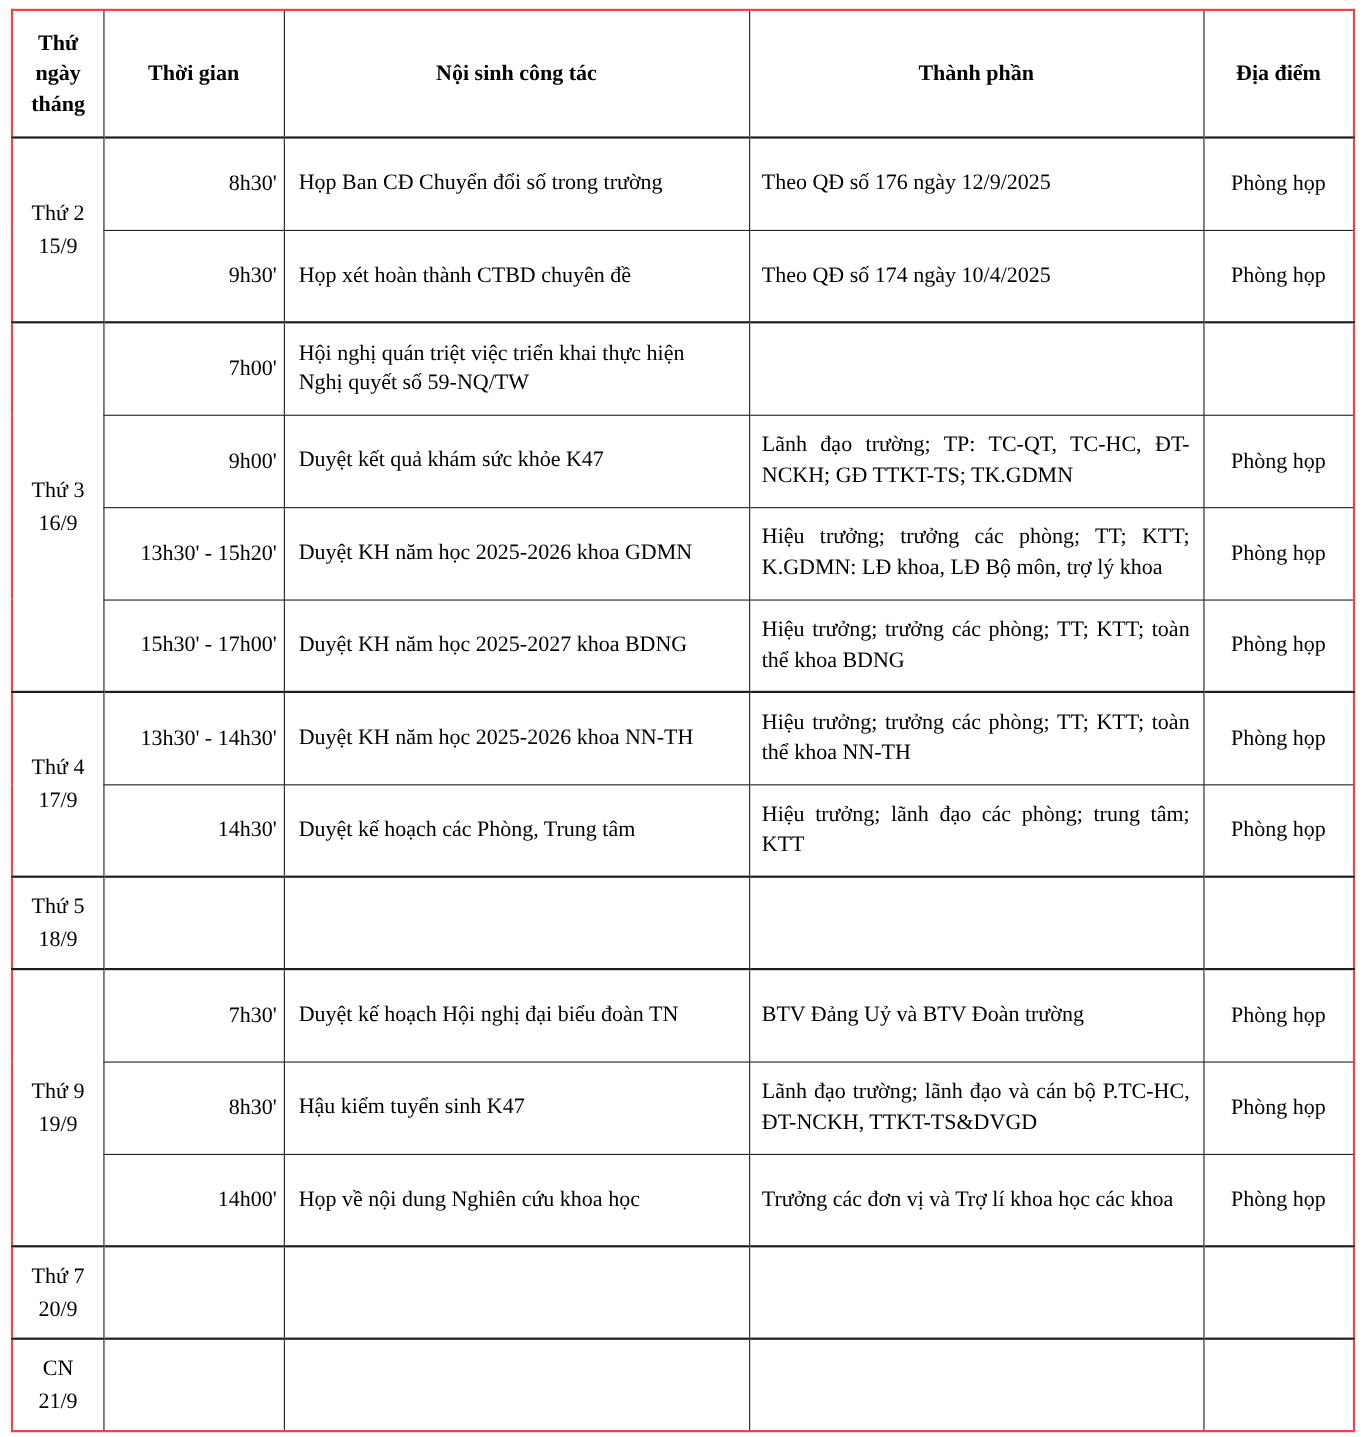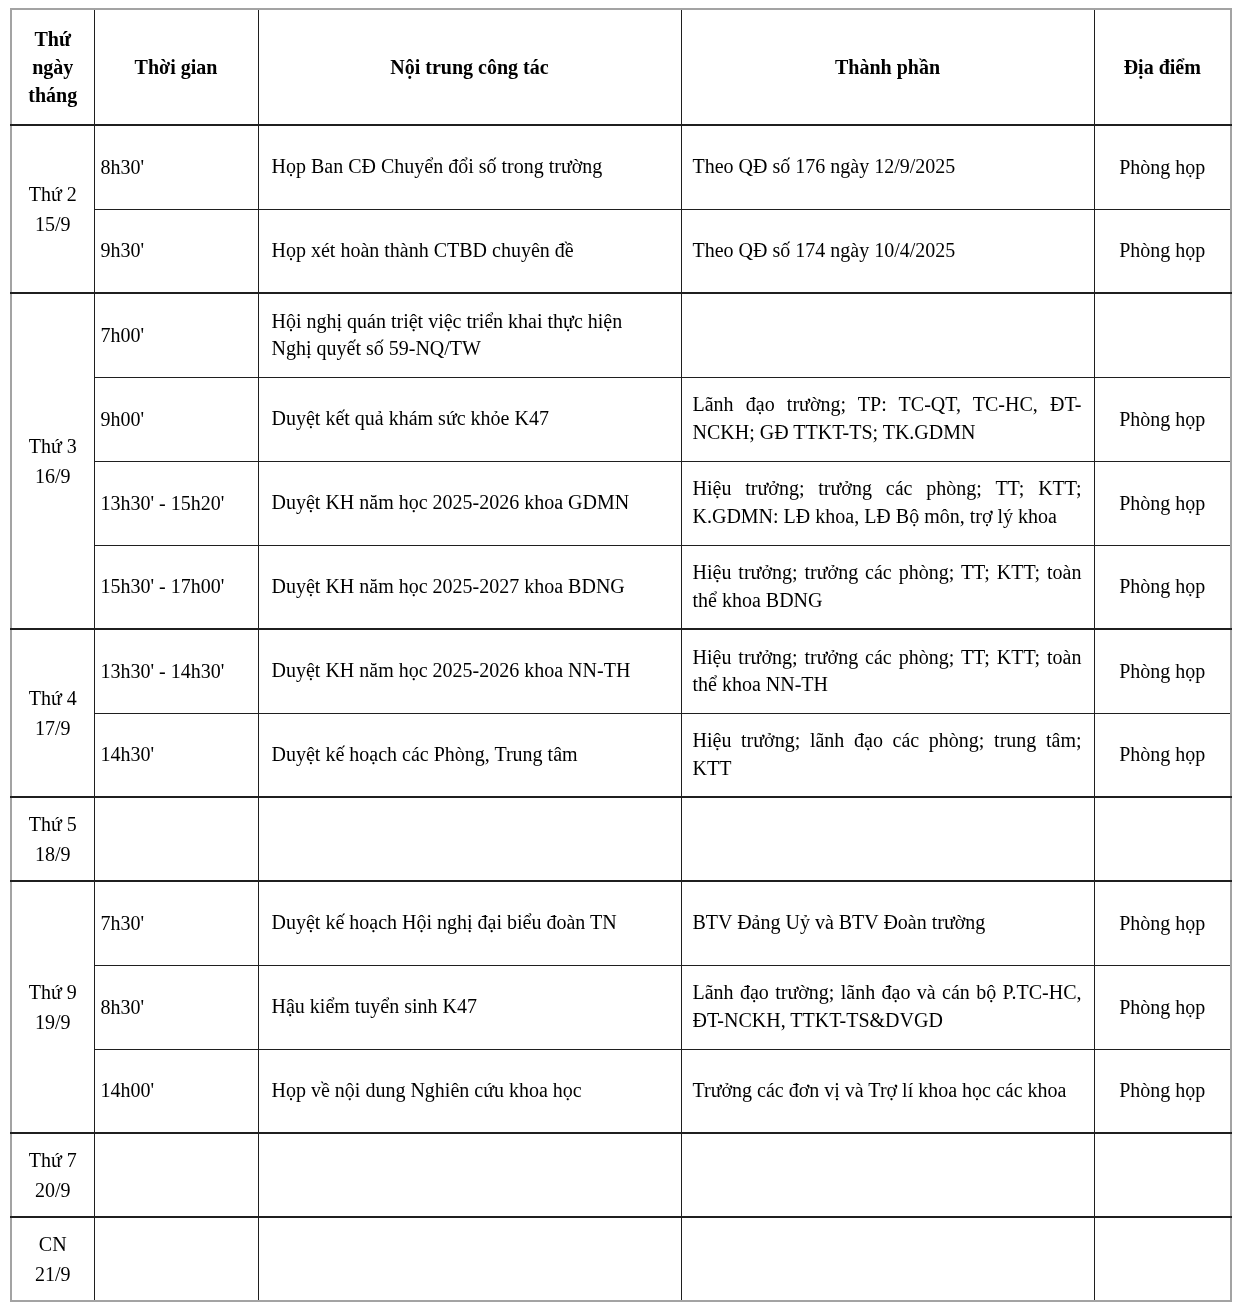--- a/index.html
+++ b/index.html
@@ -10,21 +10,21 @@
     font-family: "Liberation Serif", "DejaVu Serif", serif;
   }
   body { width: 1240px; height: 1306px; position: relative; }
 
   .table-wrap { position: absolute; left: 10px; top: 8px; }
 
   table.schedule {
     border-collapse: collapse;
     table-layout: fixed;
     width: 1220px;
-    border: 2px solid #a3a3a3;
+    border: 2px solid #ef4444;
   }
   th, td {
     border: 1px solid #1f1f1f;
     vertical-align: middle;
     font-size: 20px;
     overflow: hidden;
   }
   thead th {
     height: 116px;
     font-weight: bold;
@@ -35,21 +35,21 @@
   }
   tbody tr.block-start > td { border-top: 2px solid #1f1f1f; }
 
   td.day-cell {
     text-align: center;
     line-height: 1.5;
     padding: 8px;
   }
   td.time-cell {
     height: 84px;
-    text-align: left;
+    text-align: right;
     padding: 4px 6px;
   }
   td.content-cell {
     text-align: left;
     padding: 6px 14px 6px 13px;
     line-height: 1.38;
   }
   td.participants-cell {
     text-align: justify;
     padding: 6px 12px 6px 11px;
@@ -69,21 +69,21 @@
       <col style="width:83px">
       <col style="width:164px">
       <col style="width:423px">
       <col style="width:413px">
       <col style="width:137px">
     </colgroup>
     <thead>
       <tr>
         <th>Thứ ngày tháng</th>
         <th>Thời gian</th>
-        <th>Nội trung công tác</th>
+        <th>Nội sinh công tác</th>
         <th>Thành phần</th>
         <th>Địa điểm</th>
       </tr>
     </thead>
     <tbody>
         <tr class="block-start">
           <td rowspan="2" class="day-cell">
             <div>Thứ 2</div>
             <div>15/9</div>
           </td>

